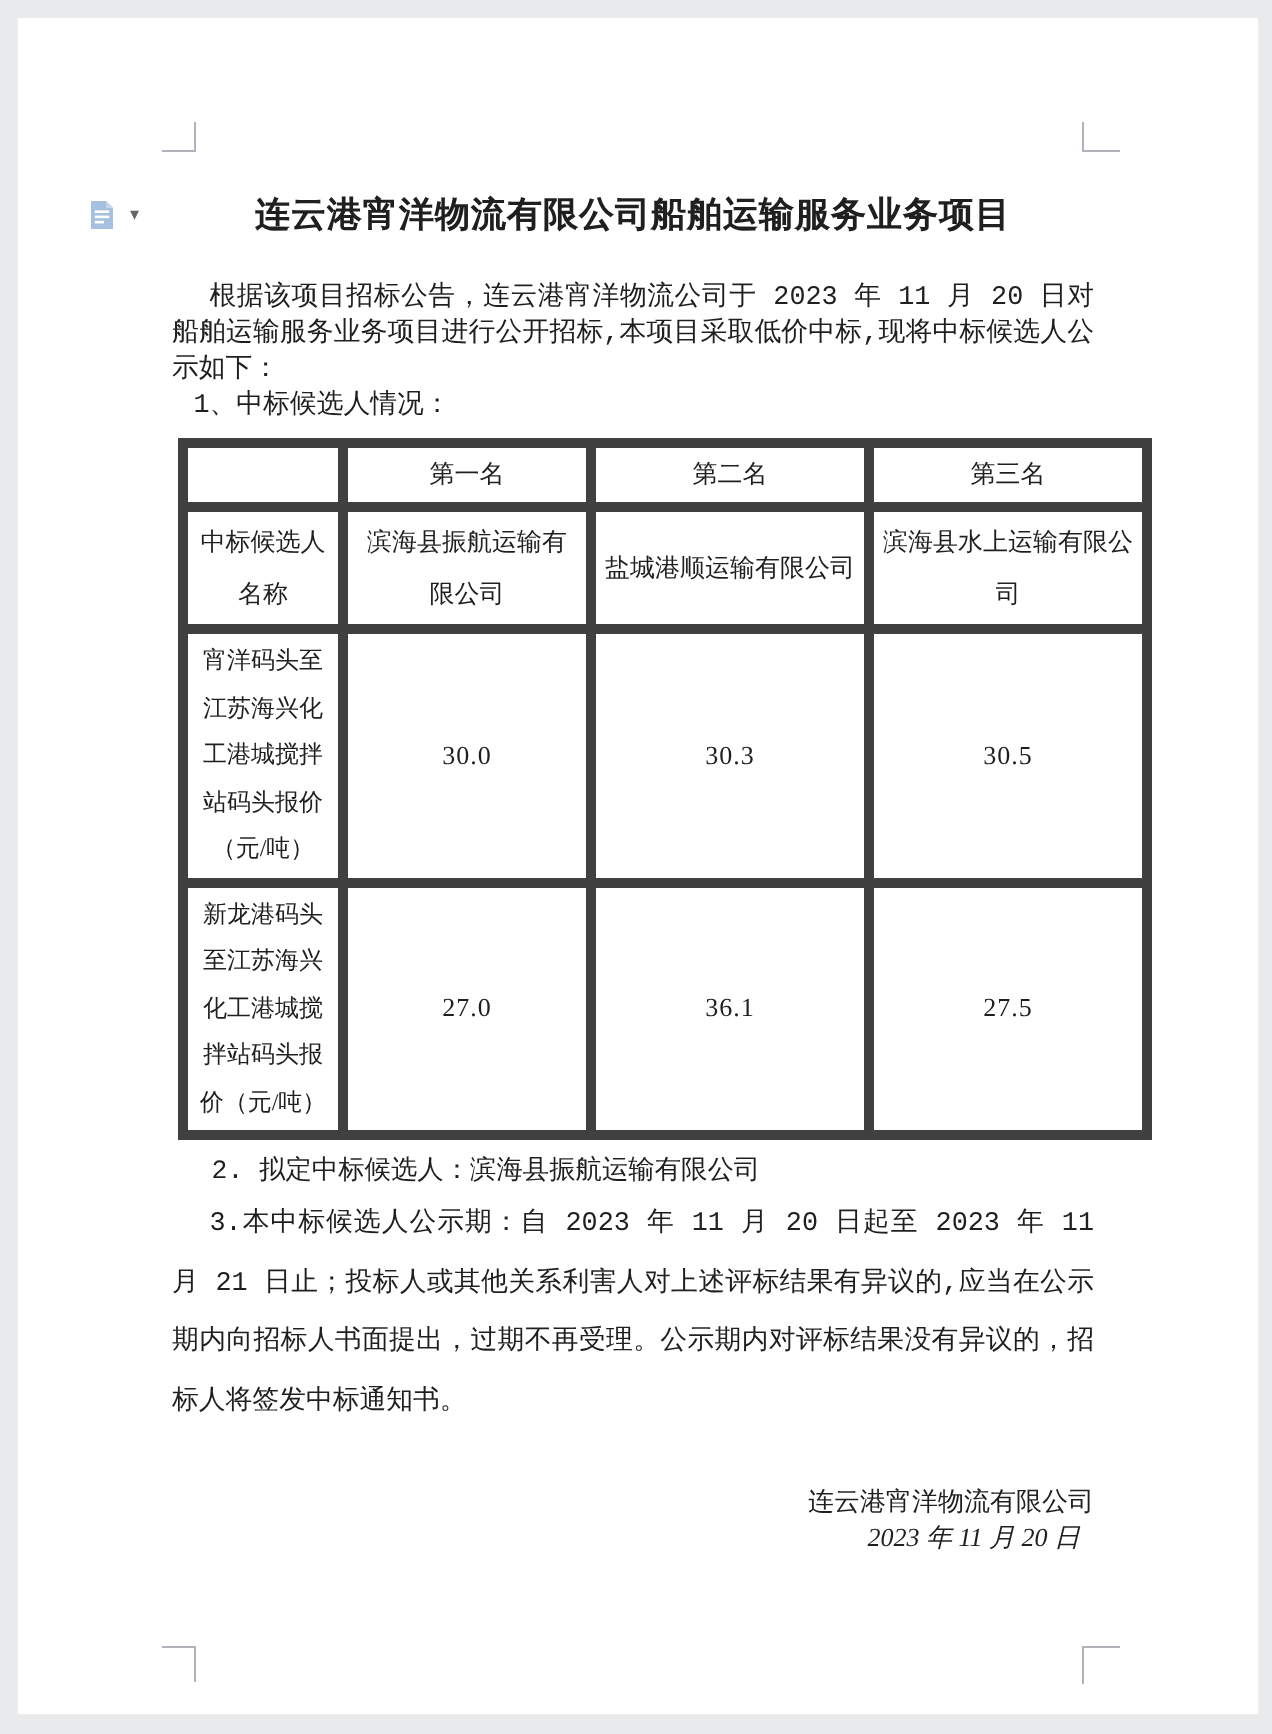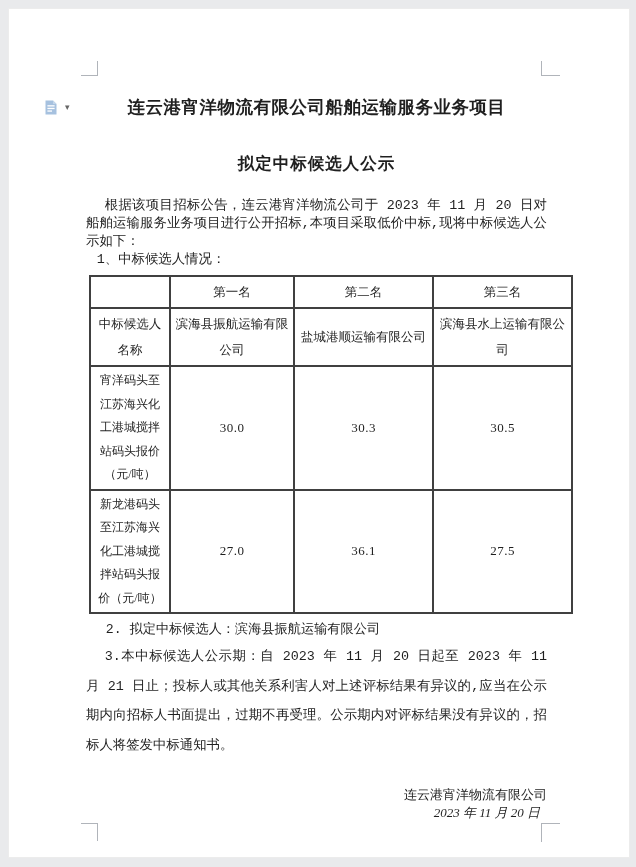--- a/index.html
+++ b/index.html
@@ -52,21 +52,21 @@
   .item3 { margin-top: 3px; line-height: 29.5px; text-indent: 1.4em; }
 
   table.bids {
     border-collapse: collapse;
     table-layout: fixed;
     width: 482px;
     margin: 6px 0 0 3px;
     font-size: 12.5px;
   }
   table.bids td {
-    border: 2px solid #404040;
+    border: 5px solid #404040;
     text-align: center;
     vertical-align: middle;
     padding: 2px 4px;
   }
   tr.rh1 { height: 32px; }
   tr.rh2 { height: 55px; }
   tr.rh3 { height: 95px; }
   tr.rh4 { height: 103px; }
   tr.rh2 td { line-height: 26px; }
   td.route {
@@ -104,21 +104,20 @@
         <rect x="4.4" y="11.4" width="4.6" height="1.3" fill="#ffffff"></rect>
       </svg>
     </span>
     <span class="arrow">▾</span>
   </div>
 
   <div class="content">
 
     <div class="doc-title">连云港宵洋物流有限公司船舶运输服务业务项目</div>
 
-    <div class="doc-subtitle">拟定中标候选人公示</div>
 
     <p class="para p1">根据该项目招标公告，连云港宵洋物流公司于 2023 年 11 月 20 日对船舶运输服务业务项目进行公开招标,本项目采取低价中标,现将中标候选人公示如下：</p>
 
     <p class="para item1">1、中标候选人情况：</p>
 
     <table class="bids">
       <colgroup>
         <col style="width:80px">
           <col style="width:124px">
           <col style="width:139px">

